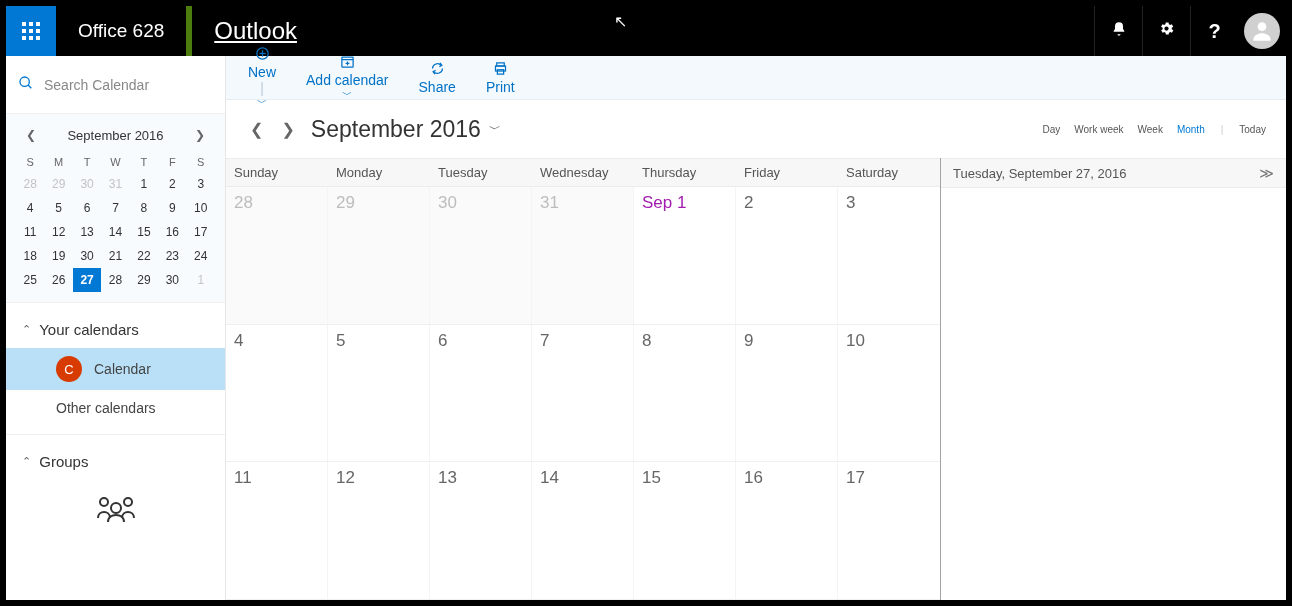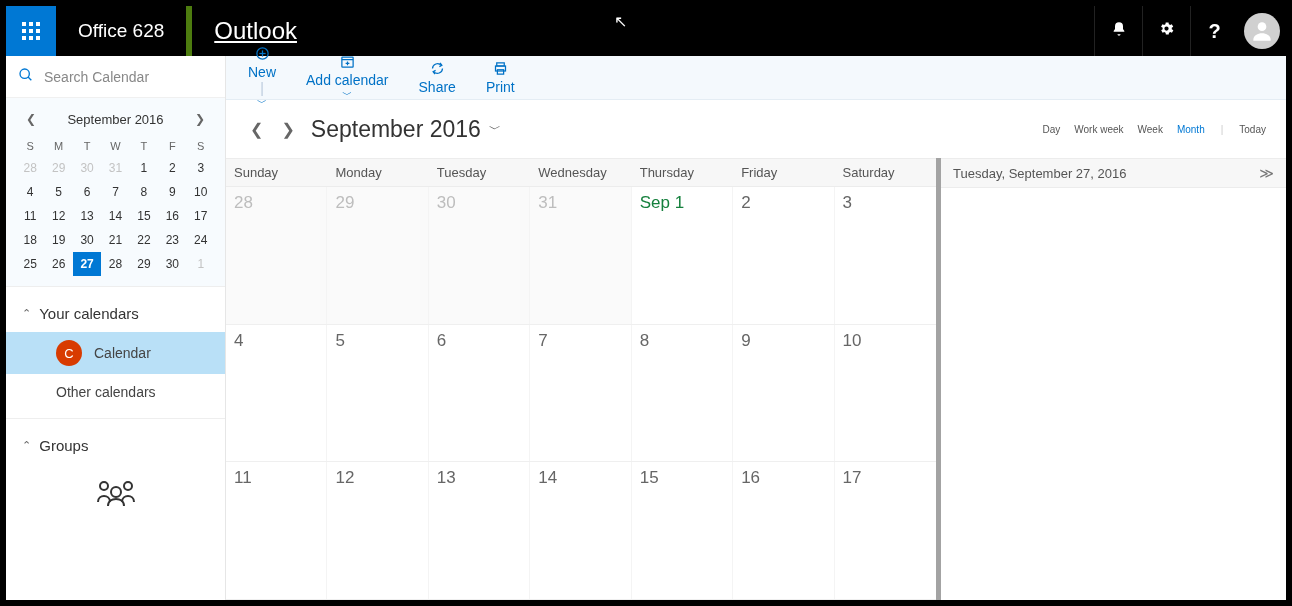--- a/index.html
+++ b/index.html
@@ -18,21 +18,21 @@
   .avatar { width: 48px; height: 50px; display: flex; align-items: center; justify-content: center; }
   .avatar-circle { width: 36px; height: 36px; border-radius: 50%; background: #d0d0d0; display:flex; align-items:center; justify-content:center;}
   .avatar-circle svg { width: 26px; height: 26px; }
 
   
   .body { display: flex; height: calc(100% - 50px); }
   .sidebar { width: 220px; border-right: 1px solid #e6e6e6; display: flex; flex-direction: column; }
   .main { flex: 1; display: flex; flex-direction: column; }
 
   
-  .search { height: 42px; display: flex; align-items: center; padding: 0 12px; color: #0078d4; gap: 10px; border-bottom: 1px solid #f0f0f0;}
+  .search { height: 58px; display: flex; align-items: center; padding: 0 12px; color: #0078d4; gap: 10px; border-bottom: 1px solid #f0f0f0;}
   .search input { border: none; outline: none; font-size: 14px; color: #666; width: 100%; }
   .search input::placeholder { color: #888; }
 
   
   .mini { padding: 8px 10px 10px 10px; background:#f7fbfe;}
   .mini-head { display: flex; align-items: center; justify-content: space-between; color: #333; font-size: 13px; padding: 4px 4px 8px 4px;}
   .chev { cursor: pointer; color: #666; padding: 2px 6px; font-size: 12px;}
   .mini-grid { display: grid; grid-template-columns: repeat(7, 1fr); text-align: center; }
   .mini-grid .dow { font-size: 11px; color: #666; padding: 4px 0; }
   .mini-grid .d { font-size: 12px; color: #333; padding: 5px 0; cursor: pointer; }
@@ -64,31 +64,31 @@
   .nav-chevs span { cursor:pointer; padding:4px;}
   .month-title { font-size: 23px; color: #333; font-weight: 400; display:flex; align-items:center; gap:8px;}
   .month-title .dd { font-size: 12px; color:#555;}
   .view-switch { margin-left: auto; display: flex; align-items: center; gap: 14px; font-size: 10px; color: #555; }
   .view-switch .v { cursor: pointer; }
   .view-switch .v.active { color: #0078d4; }
   .view-switch .divider { color: #ccc; margin:0 2px;}
 
   
   .cal-wrap { display: flex; flex: 1; min-height:0;}
-  .grid-area { flex: 1; display: flex; flex-direction: column; border-right: 5px solid #a3a3a3; }
+  .grid-area { flex: 1; display: flex; flex-direction: column; border-right: 1px solid #a3a3a3; }
   .dow-row { display: grid; grid-template-columns: repeat(7, 1fr); background: #f7f7f7; border-top:1px solid #ececec; border-bottom:1px solid #ececec;}
   .dow-row div { font-size: 13px; color: #555; padding: 6px 8px; }
   .weeks { flex:1; display:flex; flex-direction:column; }
   .week { flex:1; display: grid; grid-template-columns: repeat(7,1fr); border-bottom: 1px solid #efefef; }
   .day { padding: 6px 8px; font-size: 17px; color: #888; border-right: 1px solid #f4f4f4; }
   .day:last-child { border-right: none; }
   .day.out { color: #bdbdbd; background:#fafafa; }
   .day .num { color: inherit; }
   .day.in .num { color:#666; }
-  .day.firstin .num { color:#15803d; }
+  .day.firstin .num { color:#a21caf; }
 
   .agenda { width: 345px; display:flex; flex-direction:column;}
   .agenda-head { background:#f7f7f7; border-top:1px solid #ececec; border-bottom:1px solid #ececec; padding:6px 12px; font-size:13px; color:#555; display:flex; align-items:center; justify-content:space-between;}
   .agenda-head .coll { cursor:pointer; color:#777; font-size:14px;}
 
   .cursor { position:absolute; top:6px; left:608px; color:#fff; font-size:16px; pointer-events:none;}
 </style>
 </head>
 <body>
 

